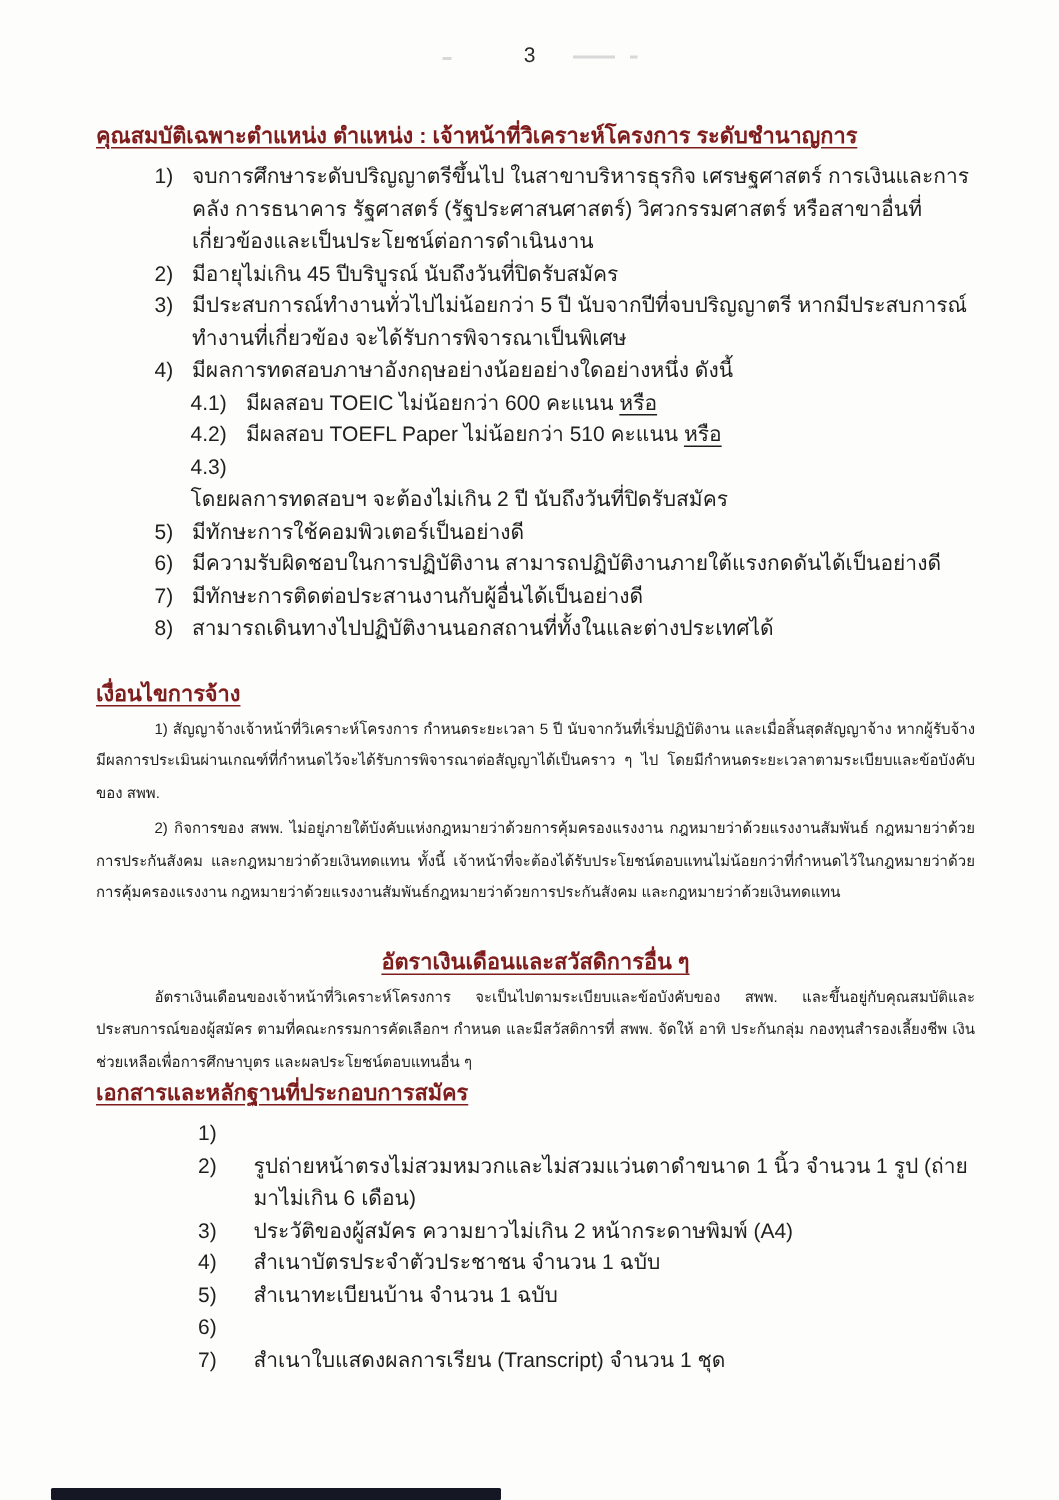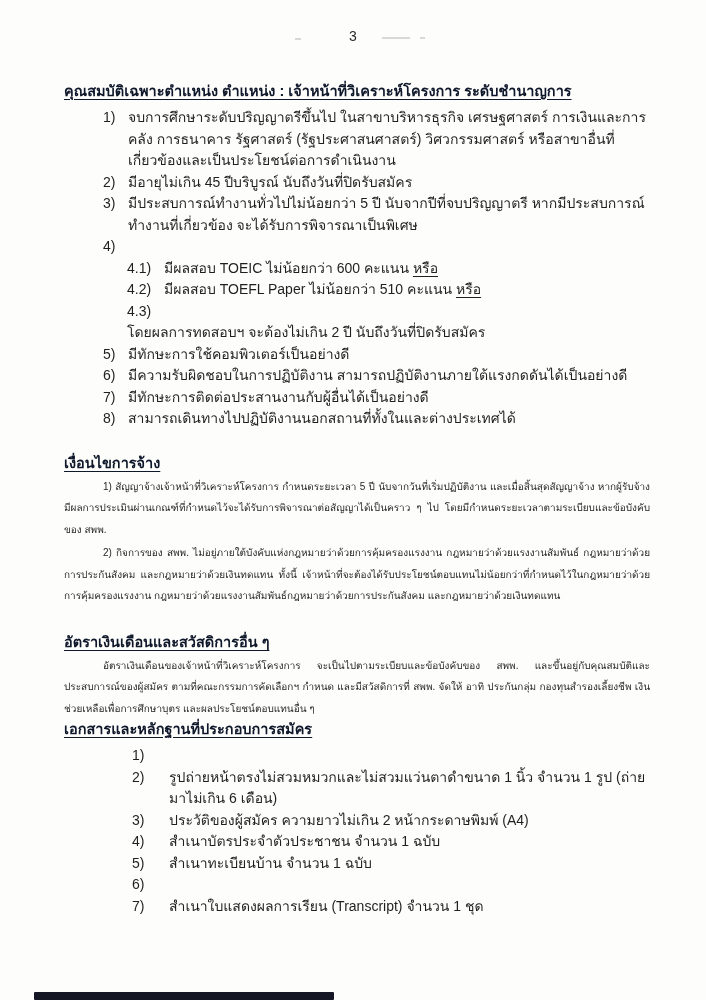--- a/index.html
+++ b/index.html
@@ -28,25 +28,25 @@
     font-size: 14px;
     line-height: 18px;
     color: #2a2a2a;
   }
   .heading {
     font-weight: bold;
     font-size: 14.5px;
     line-height: 21px;
     text-decoration: underline;
     text-underline-offset: 3px;
-    color: #0f172a;
+    color: #7f1d1d;
   }
   .h1 { margin-top: 36px; }
   .h2 { margin-top: 23px; text-decoration: underline; }
-  .h3 { margin-top: 25px; }
+  .h3 { margin-top: 25px; text-align: center; }
   .h4 { }
   .list { margin-top: 5px; }
   .li {
     display: flex;
     font-size: 14px;
     line-height: 21.5px;
   }
   .list-quals .li { padding-left: 39px; }
   .list-quals .num { flex: none; width: 25px; }
   .li.sub { padding-left: 63px; }
@@ -104,20 +104,21 @@
       <div class="li">
         <span class="num">2)</span>
         <span class="txt">มีอายุไม่เกิน 45 ปีบริบูรณ์ นับถึงวันที่ปิดรับสมัคร</span>
       </div>
       <div class="li">
         <span class="num">3)</span>
         <span class="txt">มีประสบการณ์ทำงานทั่วไปไม่น้อยกว่า 5 ปี นับจากปีที่จบปริญญาตรี หากมีประสบการณ์ทำงานที่เกี่ยวข้อง จะได้รับการพิจารณาเป็นพิเศษ</span>
       </div>
       <div class="li">
         <span class="num">4)</span>
+        <span class="txt">มีผลการทดสอบภาษาอังกฤษอย่างน้อยอย่างใดอย่างหนึ่ง ดังนี้</span>
       </div>
 
       <div class="li sub">
         <span class="num">4.1)</span>
         <span class="txt"><span>มีผลสอบ TOEIC ไม่น้อยกว่า 600 คะแนน</span> <span class="u">หรือ</span></span>
       </div>
       <div class="li sub">
         <span class="num">4.2)</span>
         <span class="txt"><span>มีผลสอบ TOEFL Paper ไม่น้อยกว่า 510 คะแนน</span> <span class="u">หรือ</span></span>
       </div>

